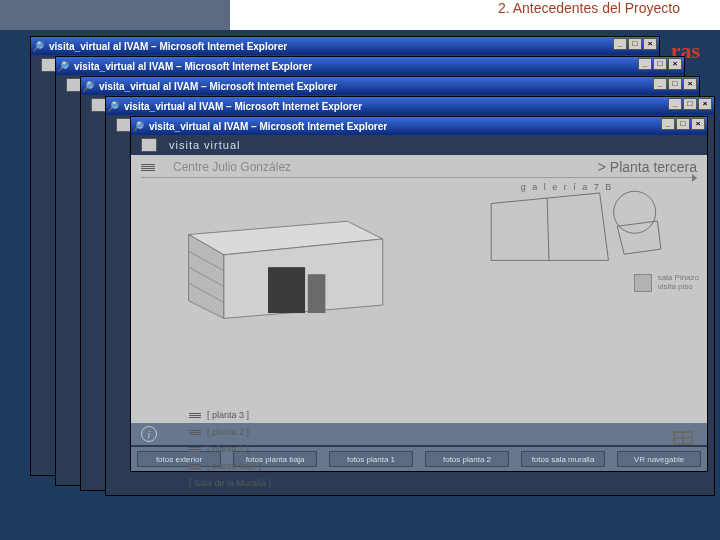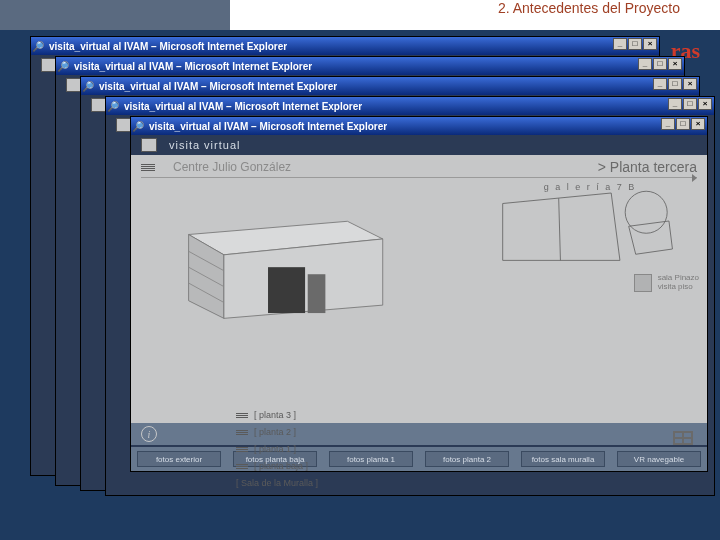--- a/index.html
+++ b/index.html
@@ -68,38 +68,38 @@
     display: flex; align-items: center; padding: 4px 10px 2px 10px; gap: 14px;
   }
   .dots { display: flex; flex-direction: column; gap: 1px; margin-right: 4px; }
   .dots span { width: 14px; height: 1px; background: #5a5a5a; }
   .center-name { color: #8a8a8a; font-size: 12px; font-weight: 500; }
   .planta-label { margin-left: auto; color: #6a6a6a; font-size: 14px; }
   .divline { height: 1px; background: #9a9a9a; margin: 0 10px; position: relative; }
   .divline::after { content: ""; position: absolute; right: 0; top: -3px; width: 0; height: 0;
     border-left: 5px solid #7a7a7a; border-top: 4px solid transparent; border-bottom: 4px solid transparent; }
 
-  .main-row { flex: 1; display: flex; padding: 8px 12px 4px 20px; gap: 36px; }
+  .main-row { flex: 1; display: flex; padding: 8px 12px 4px 20px; gap: 13px; }
   .building-3d {
     width: 56%; position: relative;
   }
   .building-3d svg { width: 100%; height: 150px; }
   .plan-side { flex: 1; position: relative; }
   .plan-side svg { width: 100%; height: 105px; }
   .galeria-label { position: absolute; top: -4px; left: 52px; font-size: 9px; color: #6a6a6a; letter-spacing: 2px; }
   .sala-row { position: absolute; right: -4px; top: 88px; display: flex; align-items: flex-start; gap: 6px; font-size: 8px; color: #7a7a7a; }
   .sala-row .sq { width: 18px; height: 18px; background: #b1b2b3; border: 1px solid #888; }
   .sala-row .txt { line-height: 1.1; }
   .grid-icon {
     position: absolute; right: 14px; bottom: 26px; width: 20px; height: 14px;
     border: 1px solid #6a6a6a; display: flex; flex-wrap: wrap;
   }
   .grid-icon span { width: 50%; height: 50%; border: 0.5px solid #6a6a6a; }
 
-  .floor-list { position: absolute; left: 58px; top: 252px; font-size: 9px; color: #5a5a5a; line-height: 1.9; margin-left: 47px; }
+  .floor-list { position: absolute; left: 58px; top: 252px; font-size: 9px; color: #5a5a5a; line-height: 1.9; }
   .floor-list div { display: flex; align-items: center; gap: 6px; }
   .floor-list .bars { display: flex; flex-direction: column; gap: 1px; }
   .floor-list .bars span { width: 12px; height: 1px; background: #5a5a5a; }
 
   .info-row {
     height: 22px; background: #67788e; margin-top: auto;
     display: flex; align-items: center; padding: 0 10px;
   }
   .info-row .info-icon {
     width: 16px; height: 16px; border: 1px solid #c6c7c8; border-radius: 50%;

